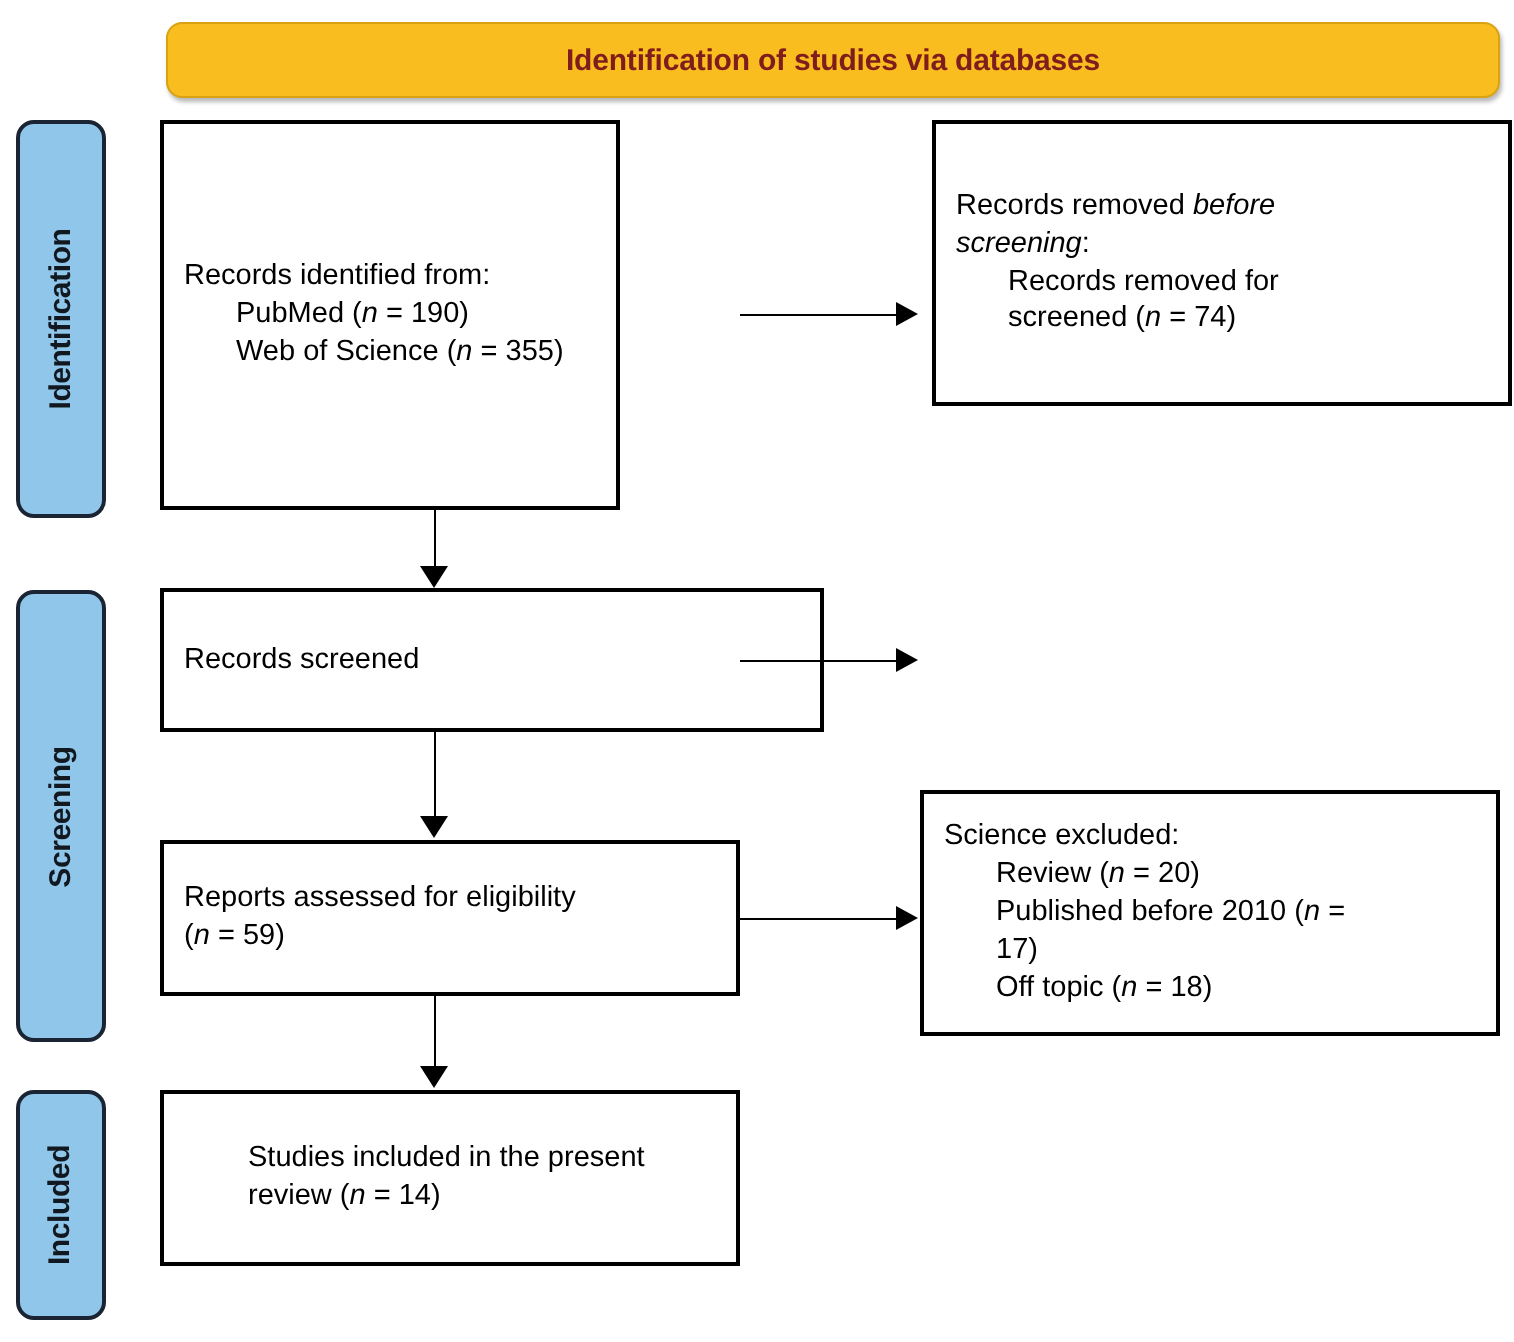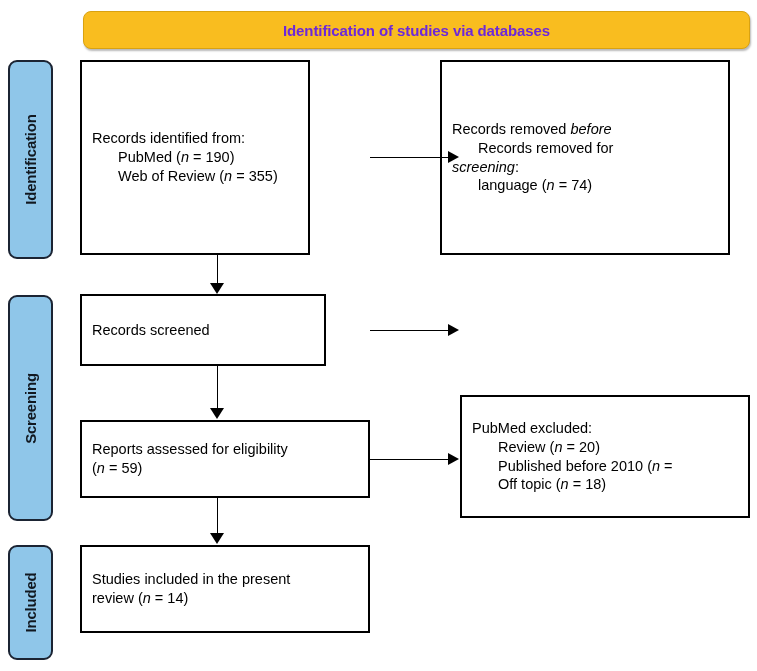--- a/index.html
+++ b/index.html
@@ -33,21 +33,21 @@
     border-radius: 8px;
     box-shadow: 1px 2px 2px rgba(0,0,0,0.28);
     display: flex;
     align-items: center;
     justify-content: center;
     box-sizing: border-box;
   }
   .banner-text {
     font-size: 15px;
     font-weight: bold;
-    color: #6d28d9;
+    color: #7f1d1d;
     letter-spacing: -0.1px;
     white-space: nowrap;
   }
 
   
   .stage-tab {
     position: absolute;
     left: 8px;
     width: 45px;
     background: #8fc6e9;
@@ -86,26 +86,26 @@
     color: #000000;
     padding: 0 10px;
     width: 100%;
     box-sizing: border-box;
   }
   .box-text .ln { display: block; white-space: pre-wrap; }
   .box-text .ind { padding-left: 26px; }
   .it { font-style: italic; }
 
   #box-identified   { left: 80px;  top: 60px;  width: 230px; height: 195px; }
-  #box-removed      { left: 440px; top: 60px;  width: 290px; height: 195px; }
-  #box-screened     { left: 80px;  top: 294px; width: 246px; height: 72px;  }
+  #box-removed      { left: 466px; top: 60px;  width: 290px; height: 143px; }
+  #box-screened     { left: 80px;  top: 294px; width: 332px; height: 72px;  }
   #box-excluded     { left: 460px; top: 294px; width: 290px; height: 72px;  }
   #box-eligibility  { left: 80px;  top: 420px; width: 290px; height: 78px;  }
   #box-rep-excluded { left: 460px; top: 395px; width: 290px; height: 123px; }
-  #box-included     { left: 80px;  top: 545px; width: 290px; height: 88px; }
+  #box-included     { left: 80px;  top: 545px; width: 290px; height: 88px; padding-left: 32px; }
 
   
   .conn { position: absolute; }
   .v-line {
     width: 0;
     border-left: 1.6px solid #000000;
   }
   .h-line {
     height: 0;
     border-top: 1.6px solid #000000;
@@ -159,52 +159,53 @@
     <span>Screening</span>
   </div>
   <div class="stage-tab" id="tab-included">
     <span>Included</span>
   </div>
 
   <div class="box" id="box-identified">
     <div class="box-text">
       <span class="ln"><span>Records identified from:</span></span>
       <span class="ln ind"><span>PubMed (</span><span class="it">n</span><span> = 190)</span></span>
-      <span class="ln ind"><span>Web of Review (</span><span class="it">n</span><span> = 355)</span></span>
+      <span class="ln ind"><span>Web of Science (</span><span class="it">n</span><span> = 355)</span></span>
     </div>
   </div>
 
   <div class="box" id="box-removed">
     <div class="box-text">
       <span class="ln"><span>Records removed </span><span class="it">before</span></span>
+      <span class="ln"><span class="it">screening</span><span>:</span></span>
       <span class="ln ind"><span>Records removed for</span></span>
-      <span class="ln"><span class="it">screening</span><span>:</span></span>
-      <span class="ln ind"><span>language (</span><span class="it">n</span><span> = 74)</span></span>
+      <span class="ln ind"><span>screened (</span><span class="it">n</span><span> = 74)</span></span>
     </div>
   </div>
 
   <div class="box" id="box-screened">
     <div class="box-text">
       <span class="ln"><span>Records screened</span></span>
     </div>
   </div>
 
 
   <div class="box" id="box-eligibility">
     <div class="box-text">
       <span class="ln"><span>Reports assessed for eligibility</span></span>
       <span class="ln"><span>(</span><span class="it">n</span><span> = 59)</span></span>
     </div>
   </div>
 
   <div class="box" id="box-rep-excluded">
     <div class="box-text">
-      <span class="ln"><span>PubMed excluded:</span></span>
+      <span class="ln"><span>Science excluded:</span></span>
       <span class="ln ind"><span>Review (</span><span class="it">n</span><span> = 20)</span></span>
       <span class="ln ind"><span>Published before 2010 (</span><span class="it">n</span><span> =</span></span>
+      <span class="ln ind"><span>17)</span></span>
       <span class="ln ind"><span>Off topic (</span><span class="it">n</span><span> = 18)</span></span>
     </div>
   </div>
 
   <div class="box" id="box-included">
     <div class="box-text">
       <span class="ln"><span>Studies included in the present</span></span>
       <span class="ln"><span>review (</span><span class="it">n</span><span> = 14)</span></span>
     </div>
   </div>

